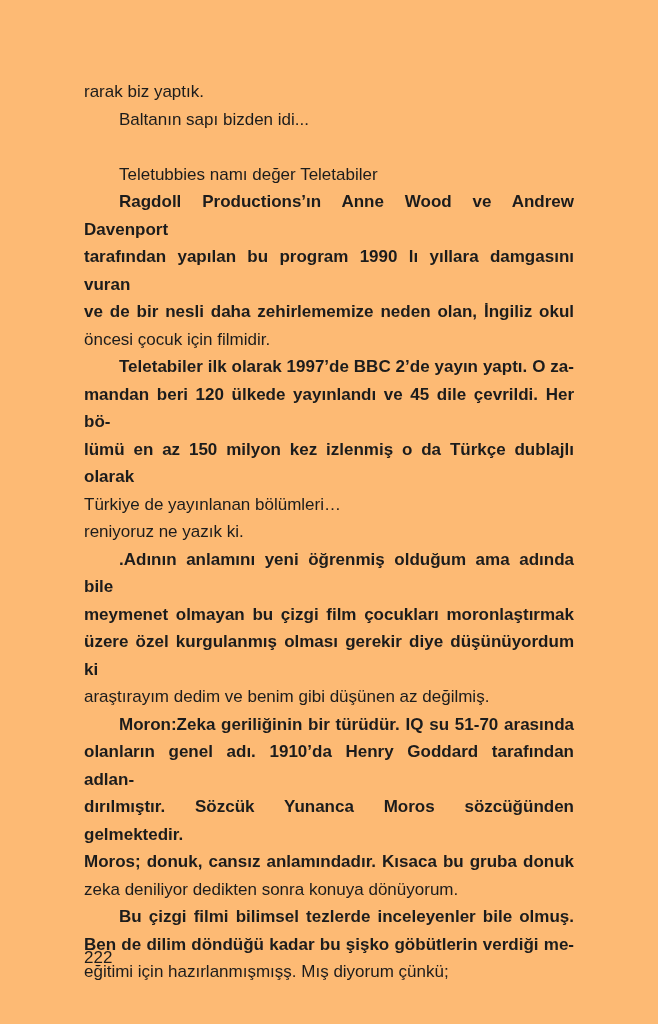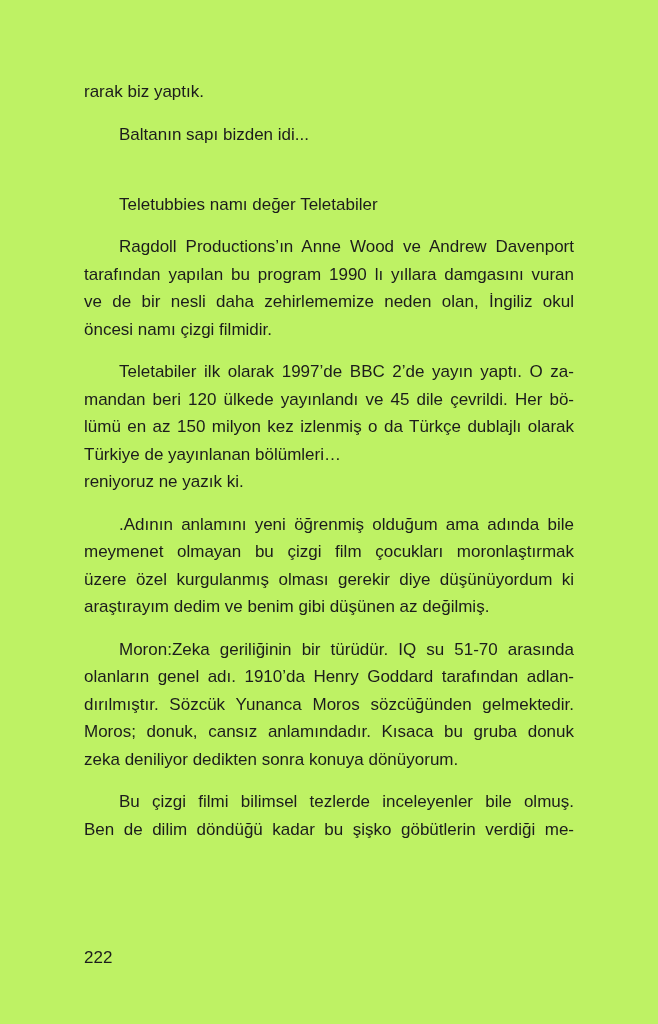--- a/index.html
+++ b/index.html
@@ -7,41 +7,42 @@
     padding: 0;
     width: 658px;
     height: 1024px;
     background: #ffffff;
     overflow: hidden;
   }
   .page {
     position: relative;
     width: 658px;
     height: 1024px;
-    background: #bef264;
+    background: #fdba74;
     font-family: "Liberation Sans", sans-serif;
     color: #1c1c1c;
   }
   .text-block {
     position: absolute;
     left: 84px;
     top: 78px;
     width: 490px;
     font-size: 17px;
     line-height: 27.5px;
     font-weight: 400;
   }
   .paragraph { margin: 0; padding: 0; }
   .line { text-align: left; white-space: normal; }
   .line.just {
     text-align: justify;
     text-align-last: justify;
+    font-weight: bold;
     -moz-text-align-last: justify;
   }
-  .line.first { text-indent: 35px; margin-top: 15px; }
+  .line.first { text-indent: 35px; }
   .spacer { height: 27.5px; }
   .page-number {
     position: absolute;
     left: 84px;
     top: 946px;
     font-size: 17px;
     line-height: 24px;
     color: #1c1c1c;
   }
 </style>
@@ -57,21 +58,21 @@
         <div class="line first">Baltanın sapı bizden idi...</div>
       </div>
       <div class="spacer"></div>
       <div class="paragraph">
         <div class="line first">Teletubbies namı değer Teletabiler</div>
       </div>
       <div class="paragraph">
         <div class="line just first">Ragdoll Productions’ın Anne Wood ve Andrew Davenport</div>
         <div class="line just">tarafından yapılan bu program 1990 lı yıllara damgasını vuran</div>
         <div class="line just">ve de bir nesli daha zehirlememize neden olan, İngiliz okul</div>
-        <div class="line">öncesi namı çizgi filmidir.</div>
+        <div class="line">öncesi çocuk için filmidir.</div>
       </div>
       <div class="paragraph">
         <div class="line just first">Teletabiler ilk olarak 1997’de BBC 2’de yayın yaptı. O za-</div>
         <div class="line just">mandan beri 120 ülkede yayınlandı ve 45 dile çevrildi. Her bö-</div>
         <div class="line just">lümü en az 150 milyon kez izlenmiş o da Türkçe dublajlı olarak</div>
         <div class="line">Türkiye de yayınlanan bölümleri…</div>
       </div>
       <div class="paragraph">
         <div class="line">reniyoruz ne yazık ki.</div>
       </div>
@@ -86,16 +87,17 @@
         <div class="line just">olanların genel adı. 1910’da Henry Goddard tarafından adlan-</div>
         <div class="line just">dırılmıştır. Sözcük Yunanca Moros sözcüğünden gelmektedir.</div>
         <div class="line just">Moros; donuk, cansız anlamındadır. Kısaca bu gruba donuk</div>
         <div class="line">zeka deniliyor dedikten sonra konuya dönüyorum.</div>
       </div>
       <div class="paragraph">
         <div class="line just first">Bu çizgi filmi bilimsel tezlerde inceleyenler bile olmuş.</div>
         <div class="line just">Ben de dilim döndüğü kadar bu şişko göbütlerin verdiği me-</div>
       </div>
       <div class="paragraph">
+        <div class="line">eğitimi için hazırlanmışmışş. Mış diyorum çünkü;</div>
       </div>
     </div>
   <div class="page-number">222</div>
 </div>
 
 </body></html>

